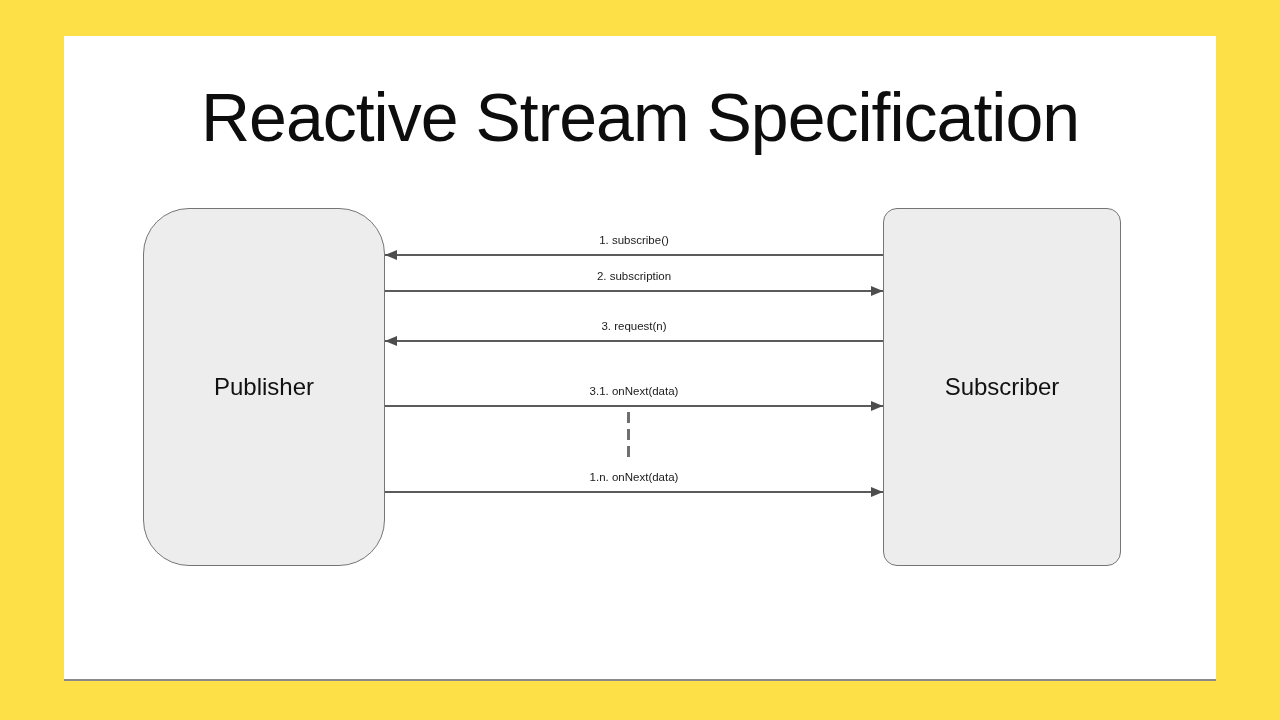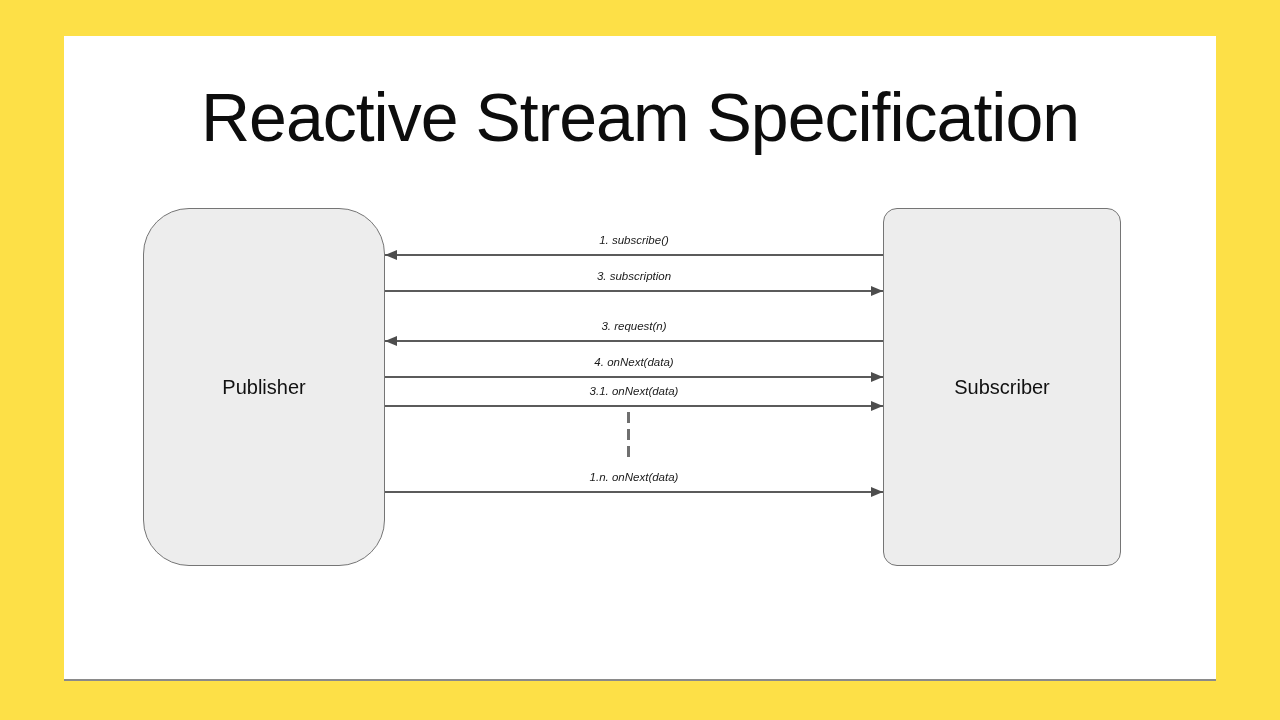--- a/index.html
+++ b/index.html
@@ -50,29 +50,28 @@
     border: 1.5px solid #757575;
     border-radius: 46px;
     box-sizing: border-box;
     display: flex;
     align-items: center;
     justify-content: center;
   }
   .node-publisher { left: 79px; }
   .node-subscriber { left: 819px; width: 238px; border-radius: 14px; }
   .node-label {
-    font-size: 20px;
+    font-size: 24px;
     color: #111111;
   }
   .msg {
     position: absolute;
     left: 321px;
     width: 498px;
     height: 22px;
-    font-style: italic;
   }
   .msg-label {
     position: absolute;
     left: 0;
     right: 0;
     top: 0;
     text-align: center;
     font-size: 11.5px;
     color: #1a1a1a;
     line-height: 13px;
@@ -131,36 +130,31 @@
       <span class="node-label">Subscriber</span>
     </div>
 
     <div class="msg dir-left" style="top:198px">
       <span class="msg-label">1. subscribe()</span>
       <div class="msg-line"></div>
       <div class="arrowhead"></div>
     </div>
 
     <div class="msg dir-right" style="top:234px">
-      <span class="msg-label">3. subscription</span>
+      <span class="msg-label">2. subscription</span>
       <div class="msg-line"></div>
       <div class="arrowhead"></div>
     </div>
 
     <div class="msg dir-left" style="top:284px">
       <span class="msg-label">3. request(n)</span>
       <div class="msg-line"></div>
       <div class="arrowhead"></div>
     </div>
 
-    <div class="msg dir-right" style="top:320px">
-      <span class="msg-label">4. onNext(data)</span>
-      <div class="msg-line"></div>
-      <div class="arrowhead"></div>
-    </div>
 
     <div class="msg dir-right" style="top:349px">
       <span class="msg-label">3.1. onNext(data)</span>
       <div class="msg-line"></div>
       <div class="arrowhead"></div>
     </div>
 
     <div class="continuation"></div>
 
     <div class="msg dir-right" style="top:435px">

